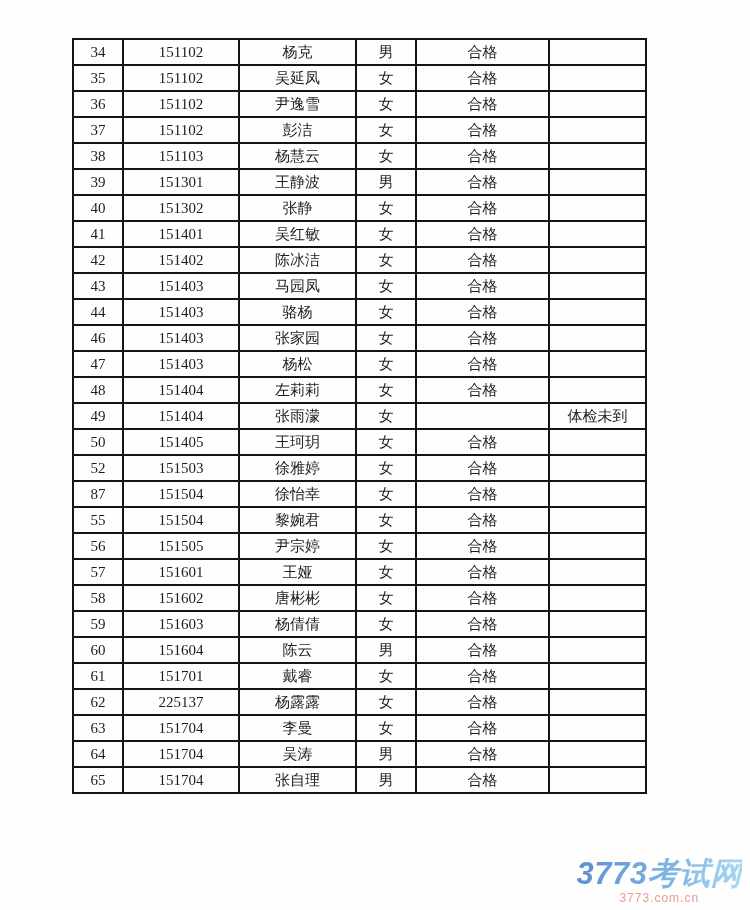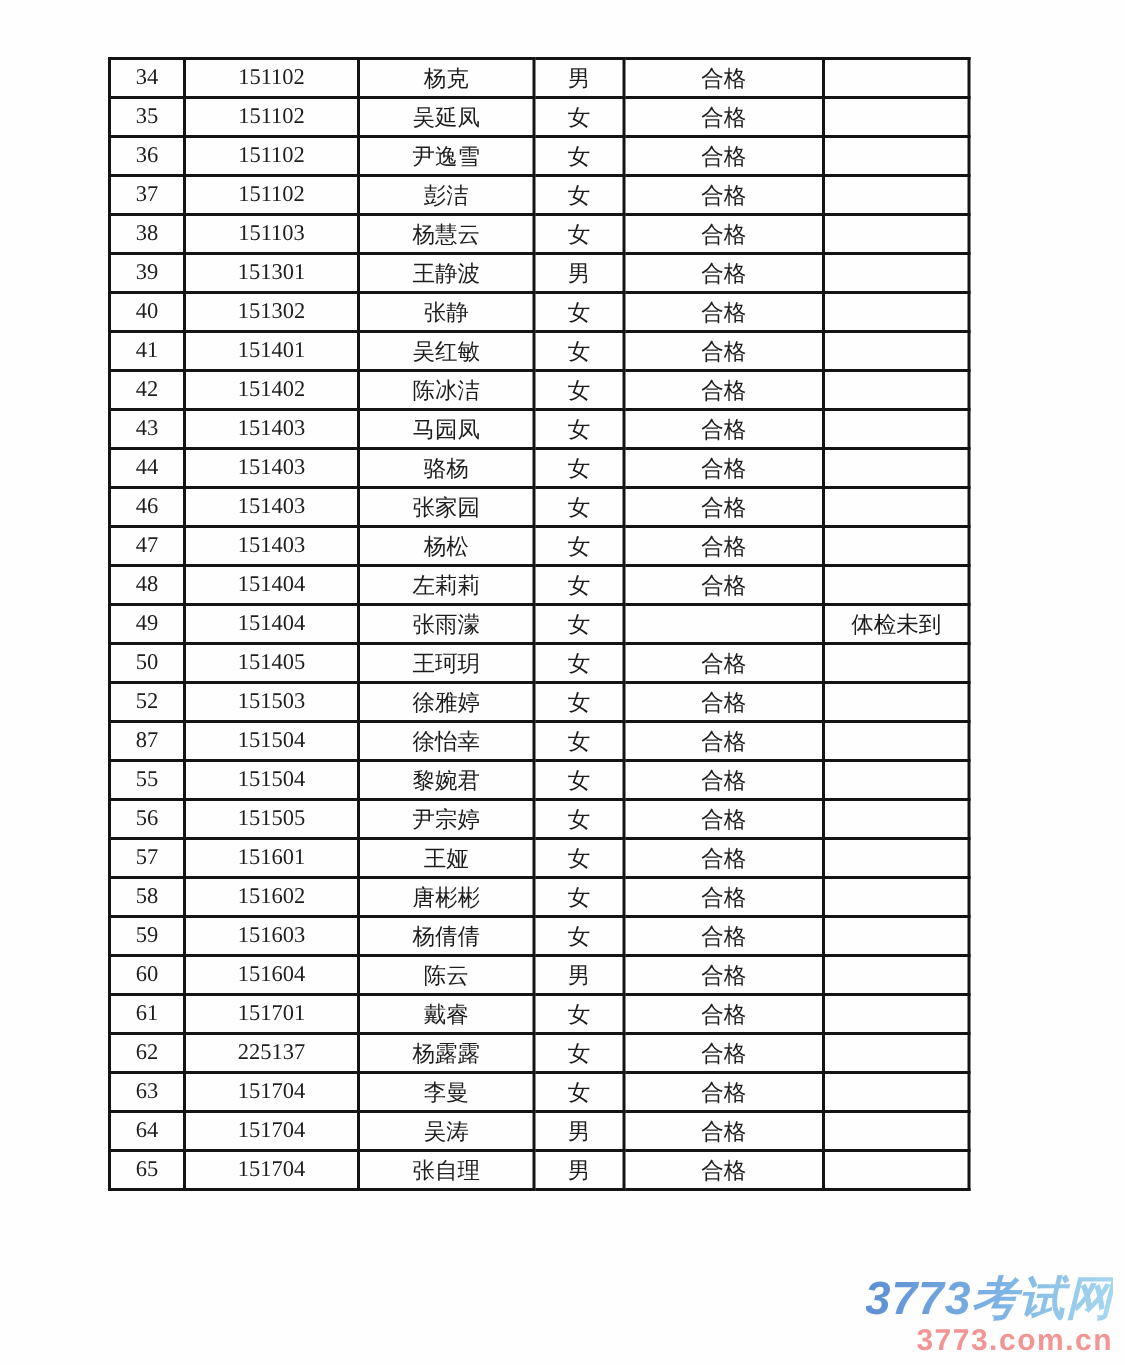--- a/index.html
+++ b/index.html
@@ -40,41 +40,41 @@
   .col-name   { width: 117px; }
   .col-gender { width: 60px;  }
   .col-result { width: 133px; }
   .col-remark { width: 97px;  }
 
   
   .watermark {
     position: absolute;
     right: 8px;
     bottom: 6px;
-    text-align: right;
+    text-align: center;
     font-family: "Liberation Sans", "DejaVu Sans", sans-serif;
     line-height: 1;
   }
   .wm-logo {
     font-size: 31px;
     font-weight: bold;
     font-style: italic;
     letter-spacing: 0.5px;
     background: linear-gradient(100deg,
       var(--logo-start, #5d8ed2) 0%,
       var(--logo-mid,   #7db4e4) 55%,
       var(--logo-end,   #a9d9f0) 100%);
     -webkit-background-clip: text;
     background-clip: text;
     color: transparent;
   }
   .wm-url {
     margin-top: 3px;
-    font-size: 20px;
-    font-weight: bold;
+    font-size: 12px;
+    font-weight: normal;
     letter-spacing: 1px;
     color: var(--url-color, #f29595);
   }
 </style>
 </head>
 <body>
 
 <table class="results-table">
   <colgroup>
     <col class="col-no">

